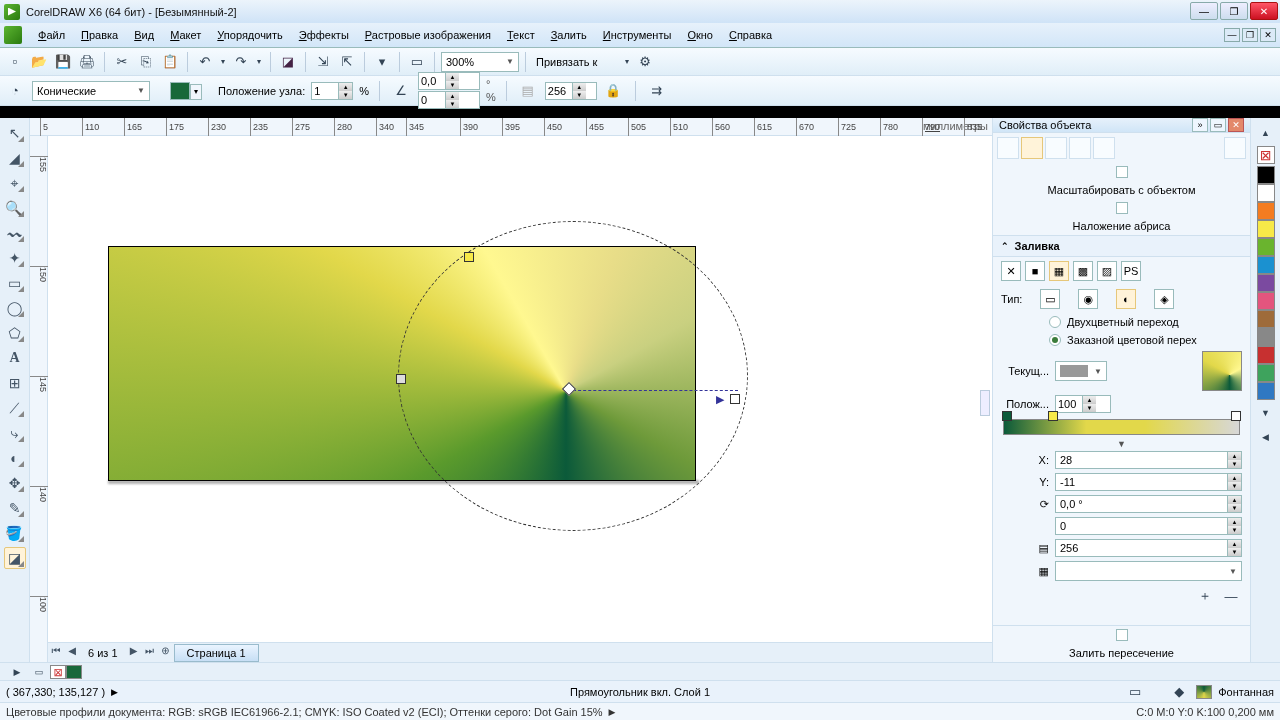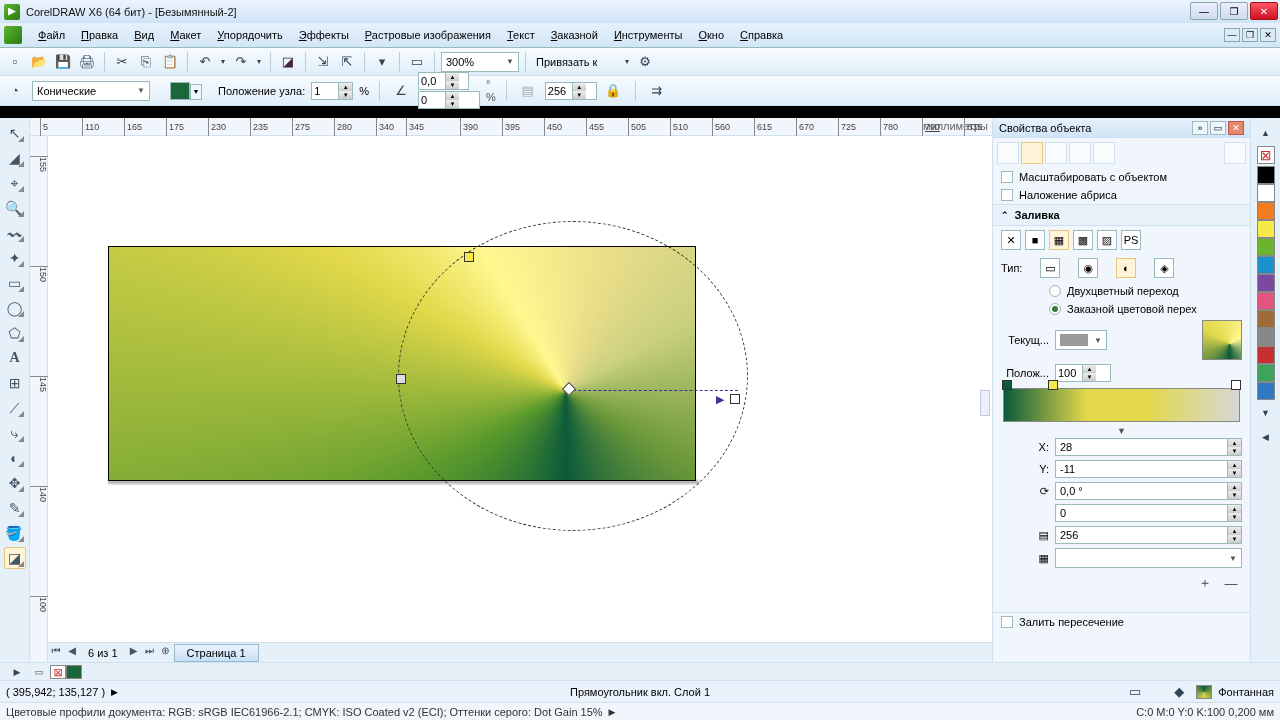--- a/index.html
+++ b/index.html
@@ -48,21 +48,21 @@
 .ptlabel { padding:0 8px; }
 .pttab { background:linear-gradient(#eaf4ff,#c7dff5); padding:2px 12px; border:1px solid #9bc; }
 .rpanel { position:absolute; right:30px; top:0; bottom:0; width:258px; background:#f0f6fc; border-left:1px solid #cfe0ee; display:flex; flex-direction:column; }
 .rpanel .hdr { height:20px; background:linear-gradient(#e7f1fb,#d0e5f7); display:flex; align-items:center; padding:0 6px; border-bottom:1px solid #cfe0ee; }
 .rpanel .hdr .hbtns { margin-left:auto; display:flex; gap:2px; }
 .hbtn { width:16px; height:14px; border:1px solid #9bb; background:#eef6fe; font-size:9px; text-align:center; line-height:12px; }
 .hbtn.x { background:#e3886b; color:#fff; border-color:#b55; }
 .tabbtns { display:flex; gap:2px; padding:4px; }
 .tabbtn { width:22px; height:22px; border:1px solid #cfe0ee; background:#f8fcff; }
 .tabbtn.sel { background:#fff3d9; border-color:#e6c77a; }
-.chkrow { padding:3px 8px; display:flex; align-items:center; gap:6px; font-size:10.5px; }
+.chkrow { padding:3px 8px; display:flex; align-items:center; gap:6px; font-size:10.5px;flex-direction:column; }
 .chkrow .cb { width:12px; height:12px; border:1px solid #9bb; background:#fff; }
 .sechdr { padding:4px 8px; font-weight:bold; background:#e9f2fb; border-top:1px solid #cfe0ee; border-bottom:1px solid #cfe0ee; display:flex; align-items:center; gap:6px; }
 .sechdr .toggler { font-size:9px; }
 .iconrow { display:flex; gap:4px; padding:4px 8px; align-items:center; }
 .sq { width:20px; height:20px; border:1px solid #9bb; background:#fff; display:flex; align-items:center; justify-content:center; }
 .sq.sel { border:1px solid #e6c77a; background:#fff3d9; }
 .typerow { display:flex; align-items:center; padding:4px 8px; gap:18px; font-size:10.5px; }
 .radiorow { padding:3px 8px 3px 56px; display:flex; align-items:center; gap:6px; font-size:10.5px; }
 .rad { width:12px; height:12px; border:1px solid #9bb; border-radius:50%; background:#fff; position:relative; }
 .rad.on::after { content:''; position:absolute; inset:2px; background:#3a7c3a; border-radius:50%; }
@@ -99,21 +99,21 @@
   <div class="micon"></div>
   <div id="menuitems" style="display: flex;">
       <span class="mitem">Файл</span>
       <span class="mitem">Правка</span>
       <span class="mitem">Вид</span>
       <span class="mitem">Макет</span>
       <span class="mitem">Упорядочить</span>
       <span class="mitem">Эффекты</span>
       <span class="mitem">Растровые изображения</span>
       <span class="mitem">Текст</span>
-      <span class="mitem">Заказной</span>
+      <span class="mitem">Залить</span>
       <span class="mitem">Инструменты</span>
       <span class="mitem">Окно</span>
       <span class="mitem">Справка</span>
     </div>
   <div class="sysbtns">
     <div class="sysbtn">—</div>
     <div class="sysbtn">❐</div>
     <div class="sysbtn">✕</div>
   </div>
 </div>
@@ -170,21 +170,21 @@
       <input value="1" style="">
       <div class="spinbtns">
         <span>▲</span>
         <span>▼</span>
       </div>
     </div>
   <span>%</span>
   <span class="sep"></span>
   <div class="tbtn">∠</div>
   <div style="display:flex;flex-direction:column;gap:1px">
-    <div class="spin" style="width:51px">
+    <div class="spin" style="width:62px">
         <input value="0,0" style="">
         <div class="spinbtns">
           <span>▲</span>
           <span>▼</span>
         </div>
       </div>
     <div class="spin" style="width:62px">
         <input value="0" style="">
         <div class="spinbtns">
           <span>▲</span>
@@ -463,21 +463,21 @@
 <div class="footer">
   <div class="tbtn" style="font-size:9px">▶</div>
   <div class="tbtn" style="font-size:9px">▭</div>
   <div class="cclr" style="width:16px;height:14px;background:#fff;position:relative">
       <span style="position:absolute;inset:0;color:#c33;font-size:11px;text-align:center">⊠</span>
     </div>
   <div class="cclr" style="width:16px;height:14px;background:#18683a"></div>
 </div>
 
 <div class="status">
-  <span>( 395,942;  135,127 )</span>
+  <span>( 367,330;  135,127 )</span>
   <span style="margin-left:6px;font-size:9px">▶</span>
   <span style="position:absolute;left:50%;transform:translateX(-50%)">Прямоугольник вкл. Слой 1</span>
   <span style="margin-left:auto;display:flex;align-items:center;gap:6px">
     <span class="tbtn">▭</span>
     <span style="width:10px"></span>
     <span class="tbtn">◆</span>
     <span class="cclr" style="width:16px;height:14px;background:conic-gradient(#0b5a3a,#e2d84a,#0b5a3a)"></span>
     <span>Фонтанная</span>
   </span>
 </div>

